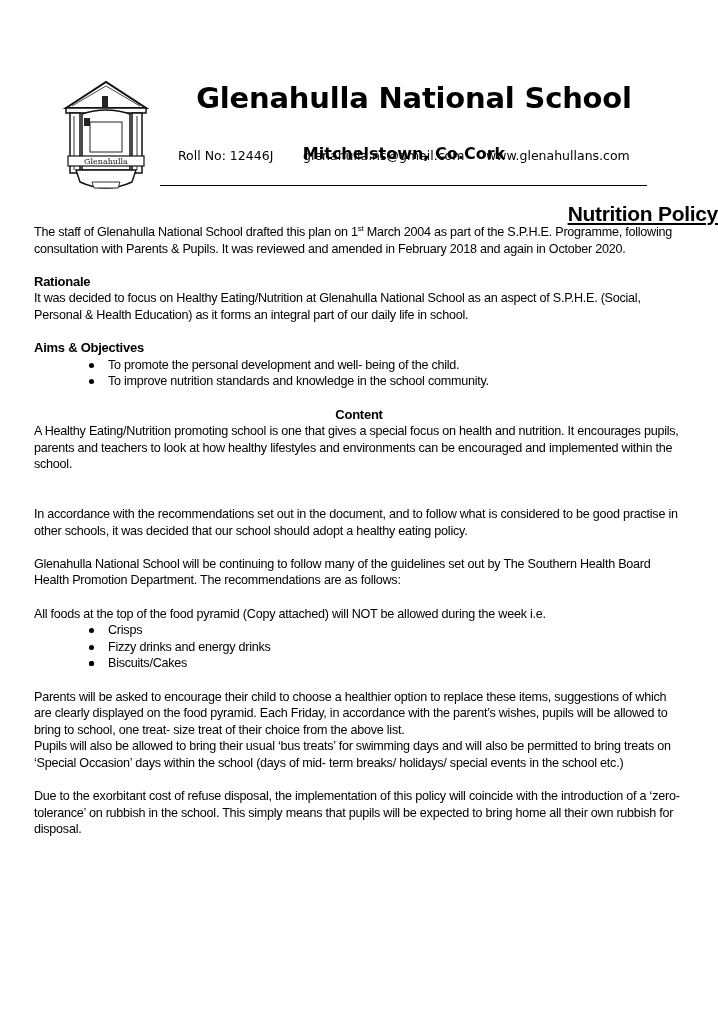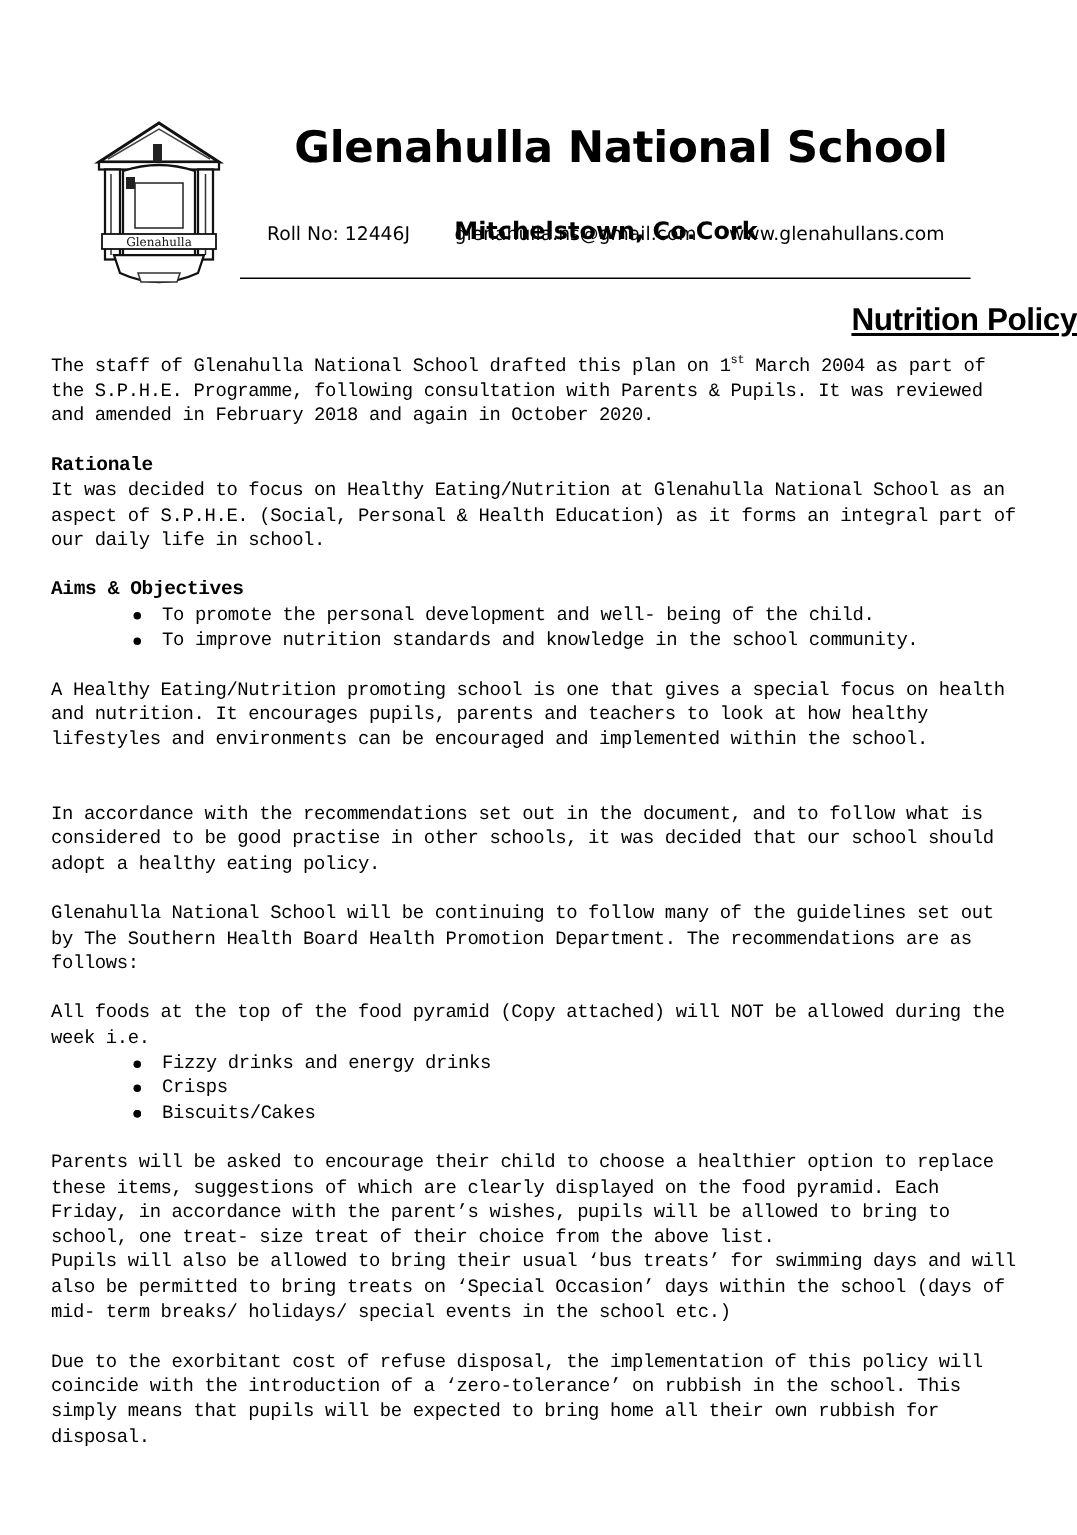--- a/index.html
+++ b/index.html
@@ -87,23 +87,23 @@
       font-size: 21px;
       line-height: 26px;
       text-decoration: underline;
       text-decoration-thickness: 2px;
       text-underline-offset: 2px;
       letter-spacing: -0.3px;
     }
     .body-text {
       position: absolute;
       left: 34px;
-      top: 236px;
+      top: 224px;
       width: 650px;
-      font-family: Liberation Mono, monospace;
+      font-family: Liberation Sans, sans-serif;
       font-size: 12.6px;
       line-height: 16.6px;
       letter-spacing: -0.25px;
     }
     .body-text p {
       margin: 0;
     }
     .gap {
       height: 16.6px;
     }
@@ -182,31 +182,32 @@
   <p>It was decided to focus on Healthy Eating/Nutrition at Glenahulla National School as an aspect of S.P.H.E. (Social, Personal &amp; Health Education) as it forms an integral part of our daily life in school.</p>
 
   <div class="gap"></div>
   <p class="section-heading">Aims &amp; Objectives</p>
   <ul class="bullets">
     <li><span class="dot"></span><span>To promote the personal development and well- being of the child.</span></li>
     <li><span class="dot"></span><span>To improve nutrition standards and knowledge in the school community.</span></li>
   </ul>
 
   <div class="gap"></div>
+  <p class="section-heading center">Content</p>
   <p>A Healthy Eating/Nutrition promoting school is one that gives a special focus on health and nutrition.  It encourages pupils, parents and teachers to look at how healthy lifestyles and environments can be encouraged and implemented within the school.</p>
   <div class="gap"></div>
   <div class="gap"></div>
   <p>In accordance with the recommendations set out in the document, and to follow what is considered to be good practise in other schools, it was decided that our school should adopt a healthy eating policy.</p>
   <div class="gap"></div>
   <p>Glenahulla National School will be continuing to follow many of the guidelines set out by The Southern Health Board Health Promotion Department. The recommendations are as follows:</p>
   <div class="gap"></div>
   <p>All foods at the top of the food pyramid (Copy attached) will NOT be allowed during the week i.e.</p>
   <ul class="bullets">
+    <li><span class="dot"></span><span>Crisps</span></li>
     <li><span class="dot"></span><span>Fizzy drinks and energy drinks</span></li>
-    <li><span class="dot"></span><span>Crisps</span></li>
     <li><span class="dot"></span></li>
     <li><span class="dot"></span><span>Biscuits/Cakes</span></li>
   </ul>
   <div class="gap"></div>
   <p>Parents will be asked to encourage their child to choose a healthier option to replace these items, suggestions of which are clearly displayed on the food pyramid.  Each Friday, in accordance with the parent’s wishes, pupils will be allowed to bring to school, one treat- size treat of their choice from the above list.</p>
   <p>Pupils will also be allowed to bring their usual ‘bus treats’ for swimming days and will also be permitted to bring treats on ‘Special Occasion’ days within the school (days of mid- term breaks/ holidays/ special events in the school etc.)</p>
   <div class="gap"></div>
   <p>Due to the exorbitant cost of refuse disposal, the implementation of this policy will coincide with the introduction of a ‘zero-tolerance’ on rubbish in the school.  This simply means that pupils will be expected to bring home all their own rubbish for disposal.</p>
 </div>
 

